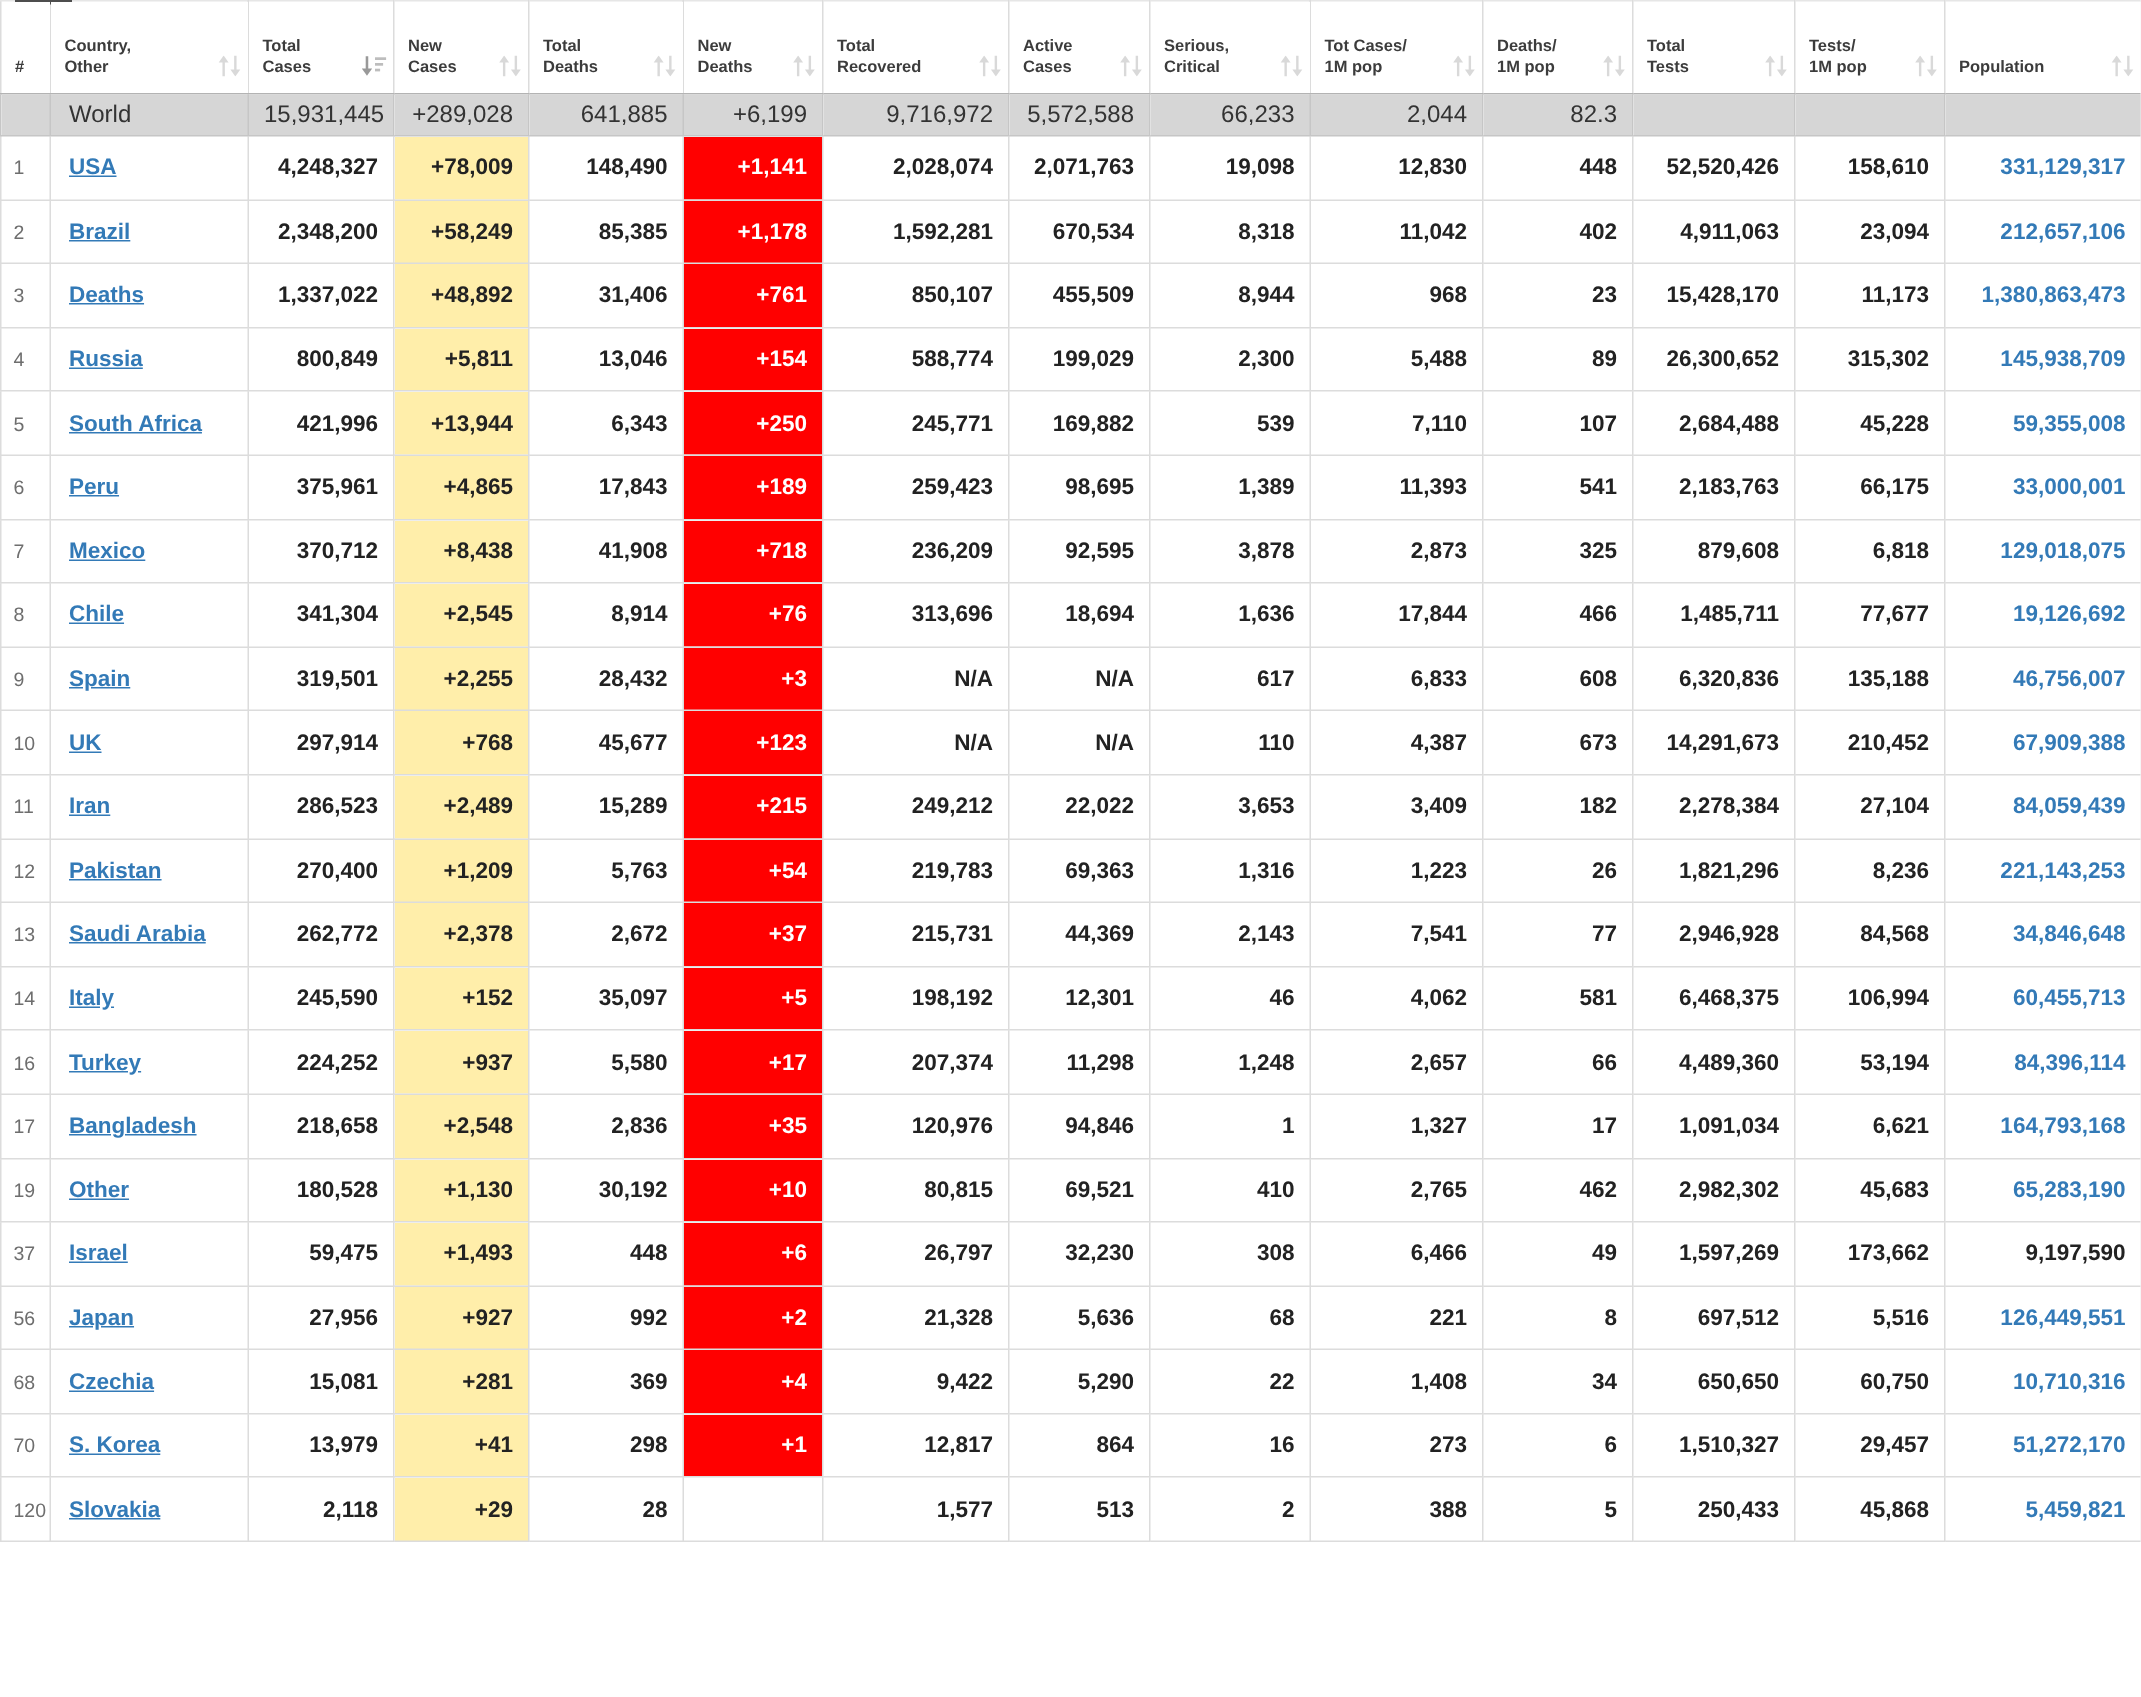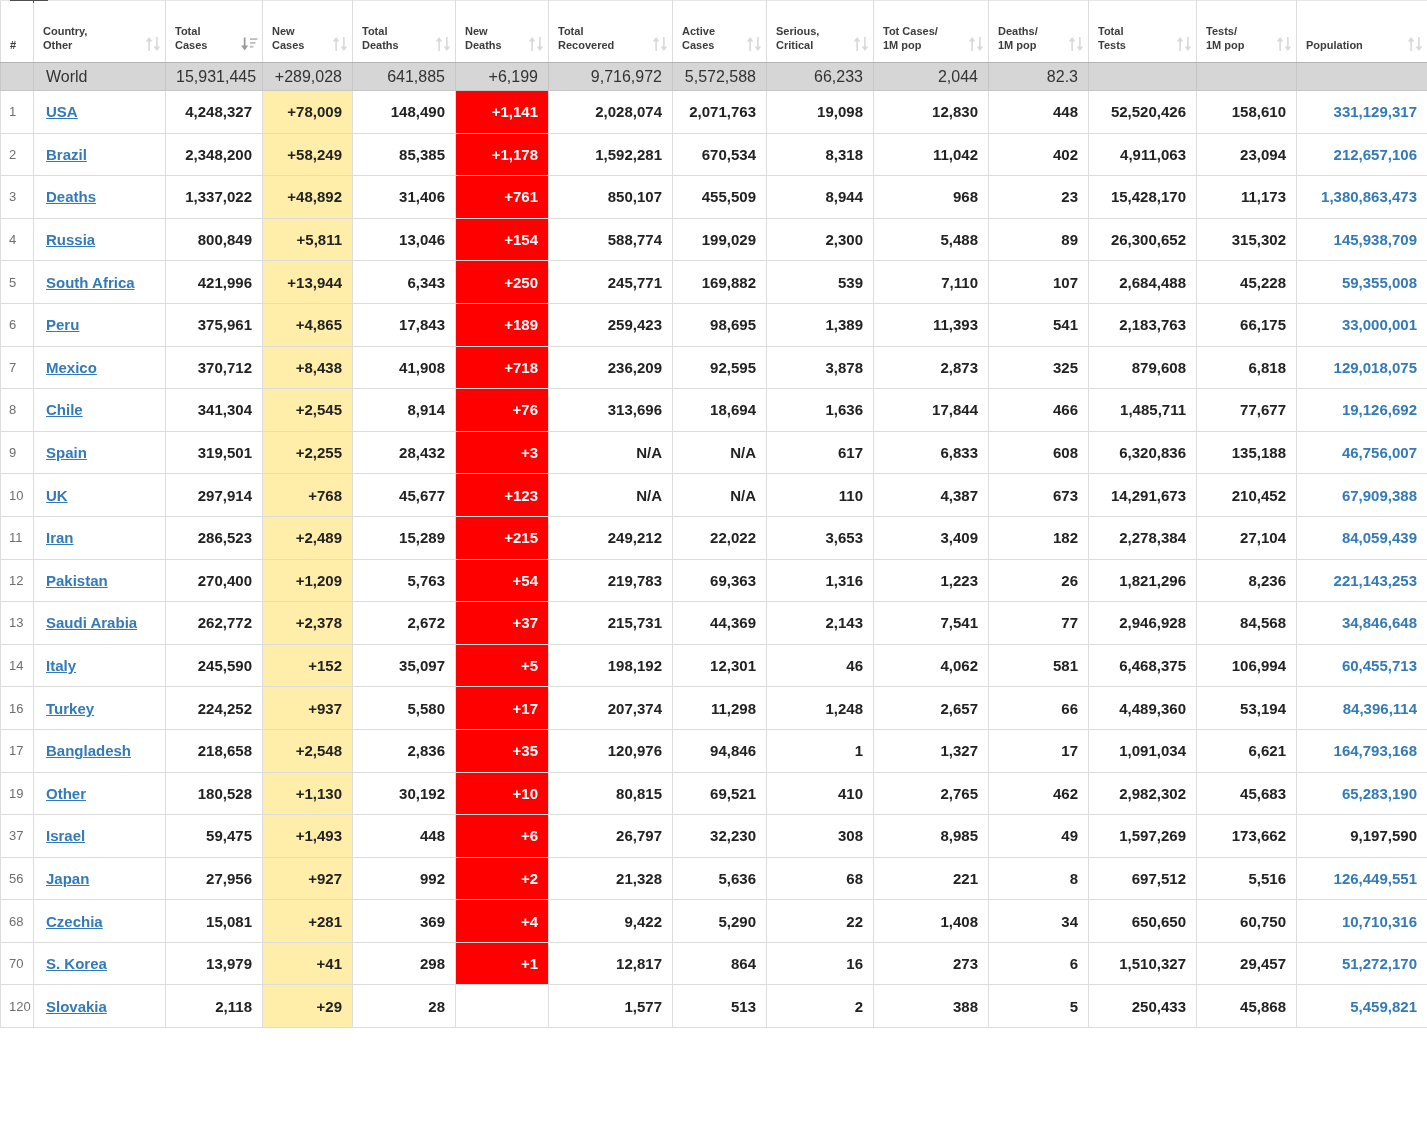--- a/index.html
+++ b/index.html
@@ -451,21 +451,21 @@
       <tr>
         <td class="col-rank">37</td>
         <td class="col-country"><a href="#" class="country-link">Israel</a></td>
         <td class="col-total_cases">59,475</td>
         <td class="col-new_cases yellow">+1,493</td>
         <td class="col-total_deaths">448</td>
         <td class="col-new_deaths red">+6</td>
         <td class="col-total_recovered">26,797</td>
         <td class="col-active_cases">32,230</td>
         <td class="col-serious_critical">308</td>
-        <td class="col-cases_1m">8,985</td>
+        <td class="col-cases_1m">6,466</td>
         <td class="col-deaths_1m">49</td>
         <td class="col-total_tests">1,597,269</td>
         <td class="col-tests_1m">173,662</td>
         <td class="col-population">9,197,590</td>
       </tr>
       <tr>
         <td class="col-rank">56</td>
         <td class="col-country"><a href="#" class="country-link">Japan</a></td>
         <td class="col-total_cases">27,956</td>
         <td class="col-new_cases yellow">+927</td>

